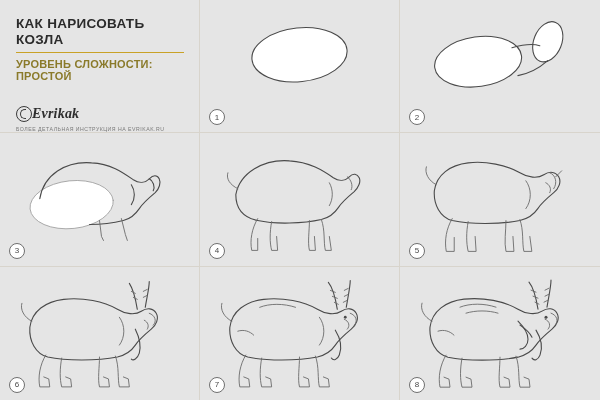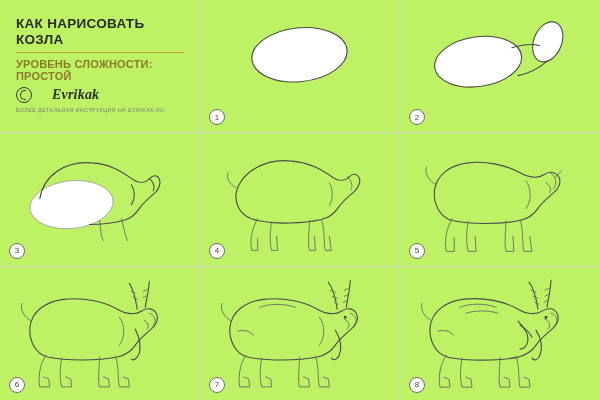--- a/index.html
+++ b/index.html
@@ -7,21 +7,21 @@
     padding: 0;
     background: #ffffff;
   }
   body {
     font-family: "Liberation Sans", sans-serif;
   }
   #page {
     position: relative;
     width: 600px;
     height: 400px;
-    background: #bef264;
+    background: #e5e5e5;
     overflow: hidden;
   }
   .grid {
     position: absolute;
     left: 0;
     top: 0;
     width: 600px;
     height: 400px;
     display: grid;
     grid-template-columns: 1fr 1fr 1fr;
@@ -58,24 +58,24 @@
     margin: 5px 0 5px 0;
   }
   .title-sub {
     font-size: 11px;
     font-weight: bold;
     color: #8a7a2a;
     letter-spacing: 0.2px;
     text-transform: uppercase;
   }
   .logo-wrap {
-    margin-top: 5px;
+    margin-top: 24px;
     display: flex;
     align-items: flex-end;
-    gap: 20px;
+    gap: 0;
   }
   .logo-mark {
     width: 14px;
     height: 14px;
     border-radius: 50%;
     border: 1.6px solid #3a3a3a;
     position: relative;
     flex: 0 0 auto;
   }
   .logo-mark::after {

